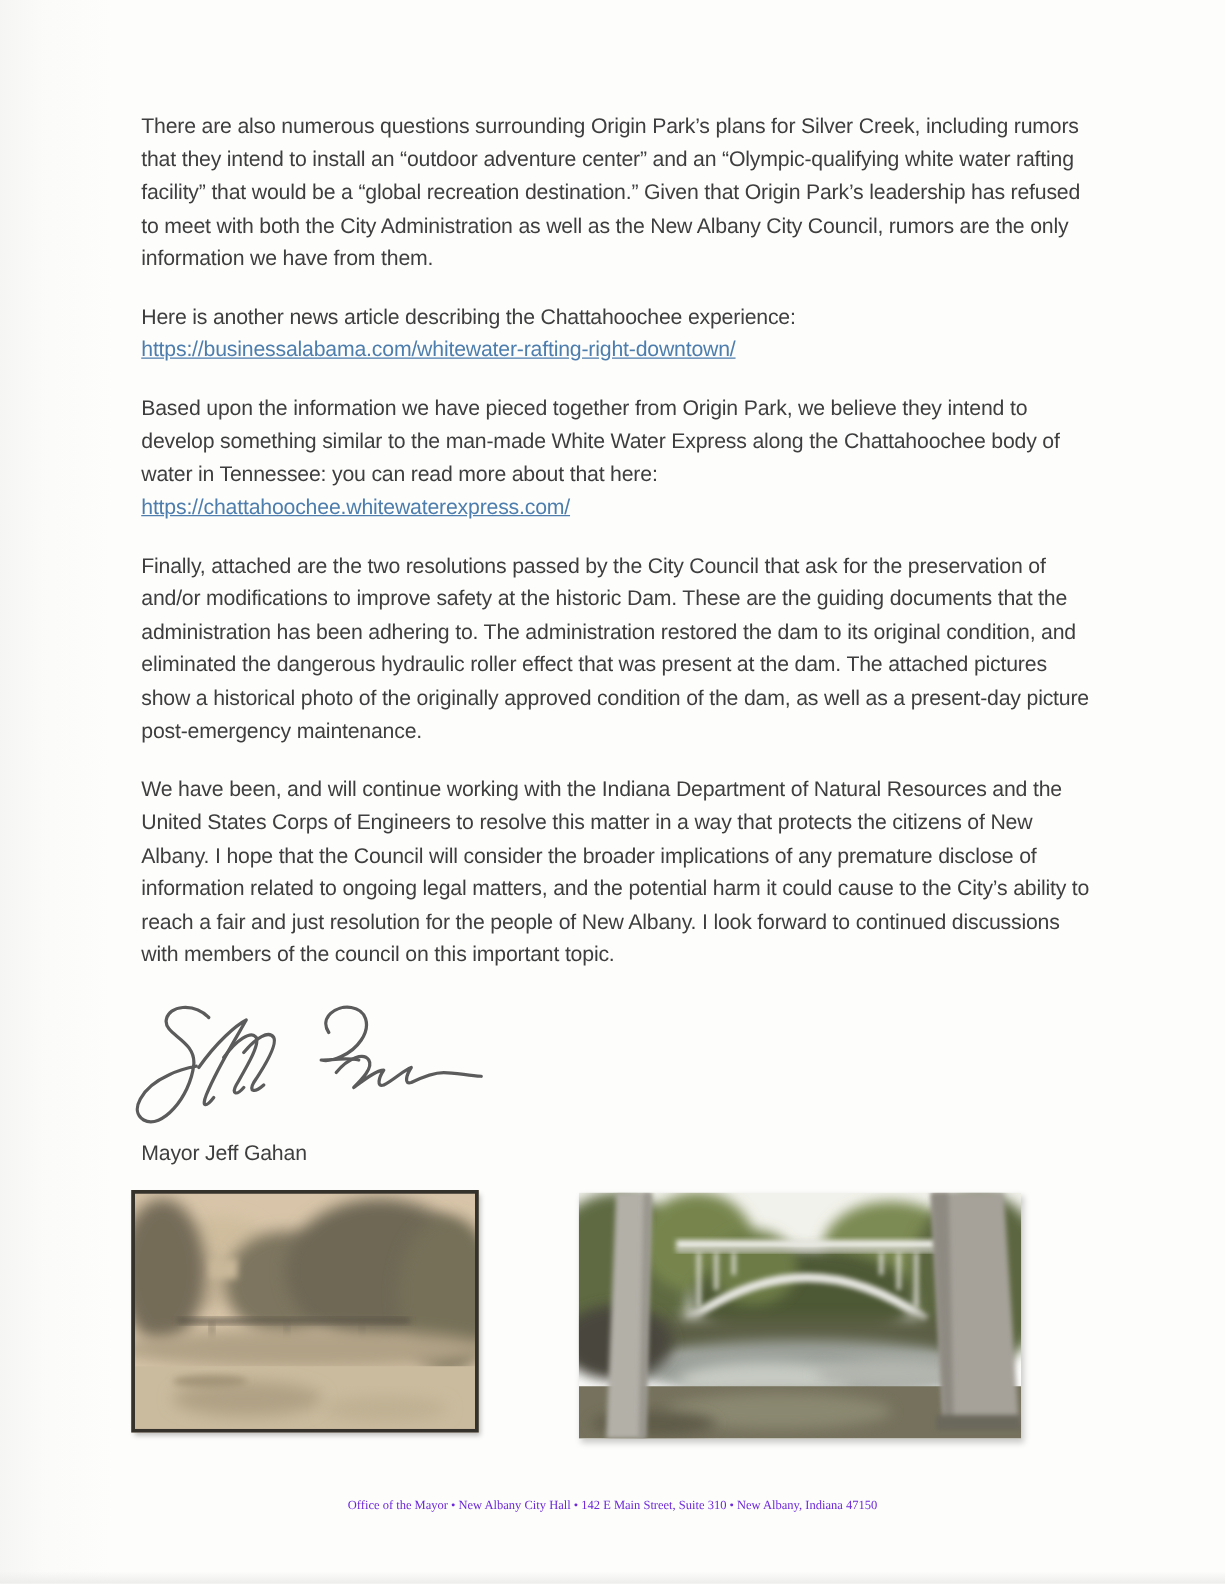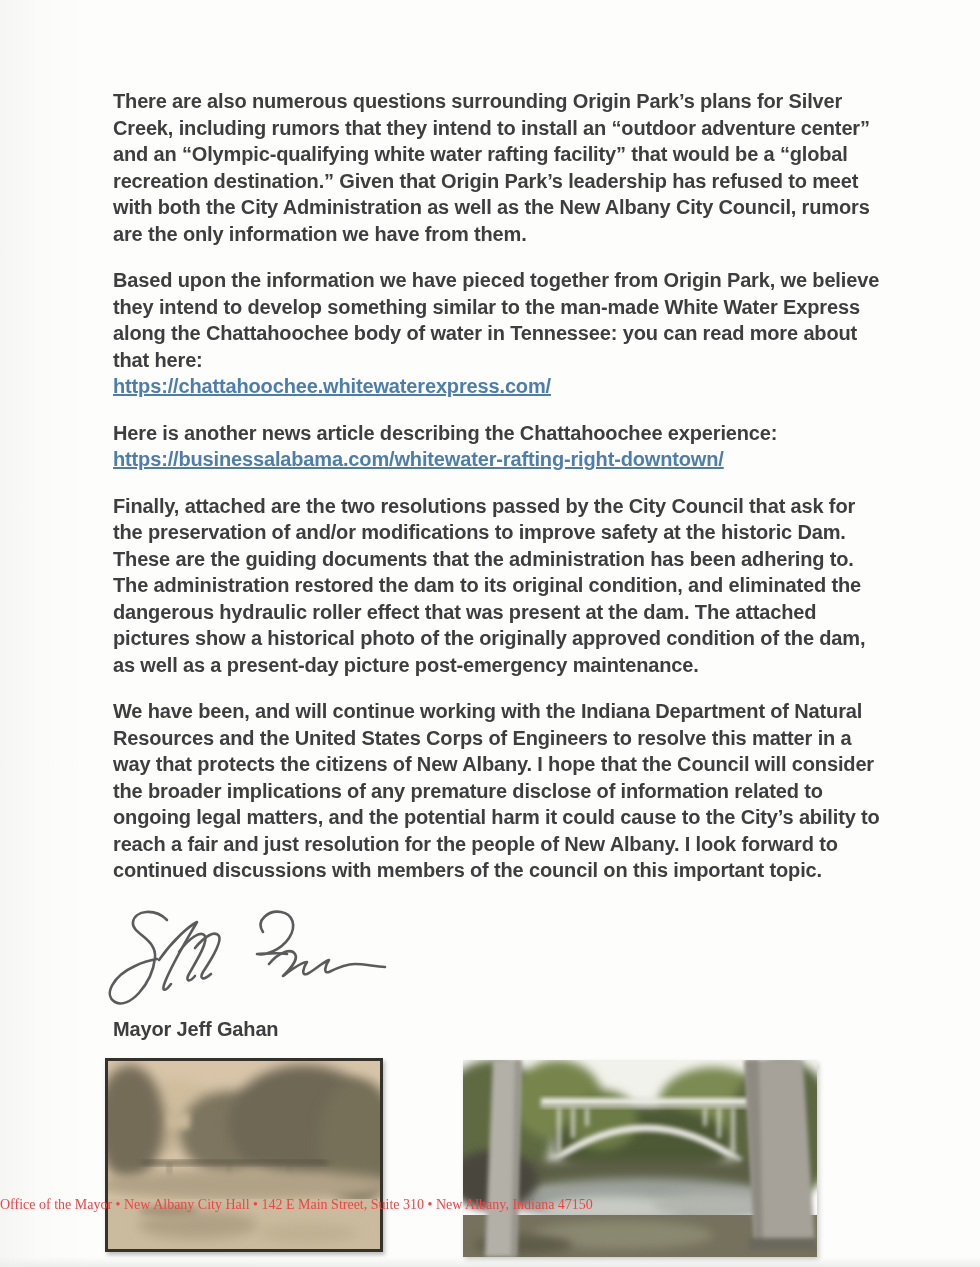--- a/index.html
+++ b/index.html
@@ -19,23 +19,22 @@
     position:absolute;left:0;top:0;width:90px;height:1267px;
     background:linear-gradient(90deg,#efefee 0%,#f9f9f8 40%,#fdfdfc 100%);
     opacity:.55;
   }
   .scan-bottom{
     position:absolute;left:0;bottom:0;width:980px;height:10px;
     background:linear-gradient(180deg,rgba(253,253,252,0) 0%,#ededec 100%);
   }
   .content{
     position:absolute;left:113px;top:88px;width:768px;
-    font-size:20px;line-height:26.5px;letter-spacing:-0.15px;
+    font-size:17px;line-height:26.5px;letter-spacing:-0.15px;
     color:#3e3e3e;
-    font-weight:bold;
   }
   .content p{margin:0 0 20px 0;}
   a.doc-link{
     color:#4d7dac;
     text-decoration:underline;
     text-decoration-color:#4d7dac;
     cursor:pointer;
     word-break:break-all;
   }
   .signature-wrap{
@@ -58,40 +57,41 @@
     box-shadow:2px 3px 4px rgba(0,0,0,.25);
   }
   .photo-new{
     width:354px;height:197px;
     overflow:hidden;
     margin-top:2px;
     box-shadow:2px 3px 5px rgba(0,0,0,.2);
   }
   .footer{
     position:absolute;left:0;top:1193px;width:980px;
+    text-align:center;
     font-family:"Liberation Serif",serif;
-    font-size:14px;line-height:24px;
-    color:#ef4444;
+    font-size:10px;line-height:24px;
+    color:#6d28d9;
   }
 </style>
 </head>
 <body>
 
 <div class="sheet">
   <div class="scan-smudge"></div>
 
   <div class="content">
     <p>There are also numerous questions surrounding Origin Park’s plans for Silver Creek, including rumors that they intend to install an “outdoor adventure center” and an “Olympic-qualifying white water rafting facility” that would be a “global recreation destination.” Given that Origin Park’s leadership has refused to meet with both the City Administration as well as the New Albany City Council, rumors are the only information we have from them.</p>
 
+    <p><span>Here is another news article describing the Chattahoochee experience:</span><br>
+      <a class="doc-link">https://businessalabama.com/whitewater-rafting-right-downtown/</a>
+    </p>
+
     <p><span>Based upon the information we have pieced together from Origin Park, we believe they intend to develop something similar to the man-made White Water Express along the Chattahoochee body of water in Tennessee: you can read more about that here:</span><br>
       <a class="doc-link">https://chattahoochee.whitewaterexpress.com/</a>
-    </p>
-
-    <p><span>Here is another news article describing the Chattahoochee experience:</span><br>
-      <a class="doc-link">https://businessalabama.com/whitewater-rafting-right-downtown/</a>
     </p>
 
     <p>Finally, attached are the two resolutions passed by the City Council that ask for the preservation of and/or modifications to improve safety at the historic Dam. These are the guiding documents that the administration has been adhering to. The administration restored the dam to its original condition, and eliminated the dangerous hydraulic roller effect that was present at the dam. The attached pictures show a historical photo of the originally approved condition of the dam, as well as a present-day picture post-emergency maintenance.</p>
 
     <p>We have been, and will continue working with the Indiana Department of Natural Resources and the United States Corps of Engineers to resolve this matter in a way that protects the citizens of New Albany. I hope that the Council will consider the broader implications of any premature disclose of information related to ongoing legal matters, and the potential harm it could cause to the City’s ability to reach a fair and just resolution for the people of New Albany. I look forward to continued discussions with members of the council on this important topic.</p>
 
     <div class="signature-wrap" aria-label="Jeff Gahan (handwritten signature)">
       <svg width="290" height="110" viewBox="0 0 290 110">
         <g stroke="#5b5b5b" stroke-width="2.6" fill="none" stroke-linecap="round" stroke-linejoin="round">
 

